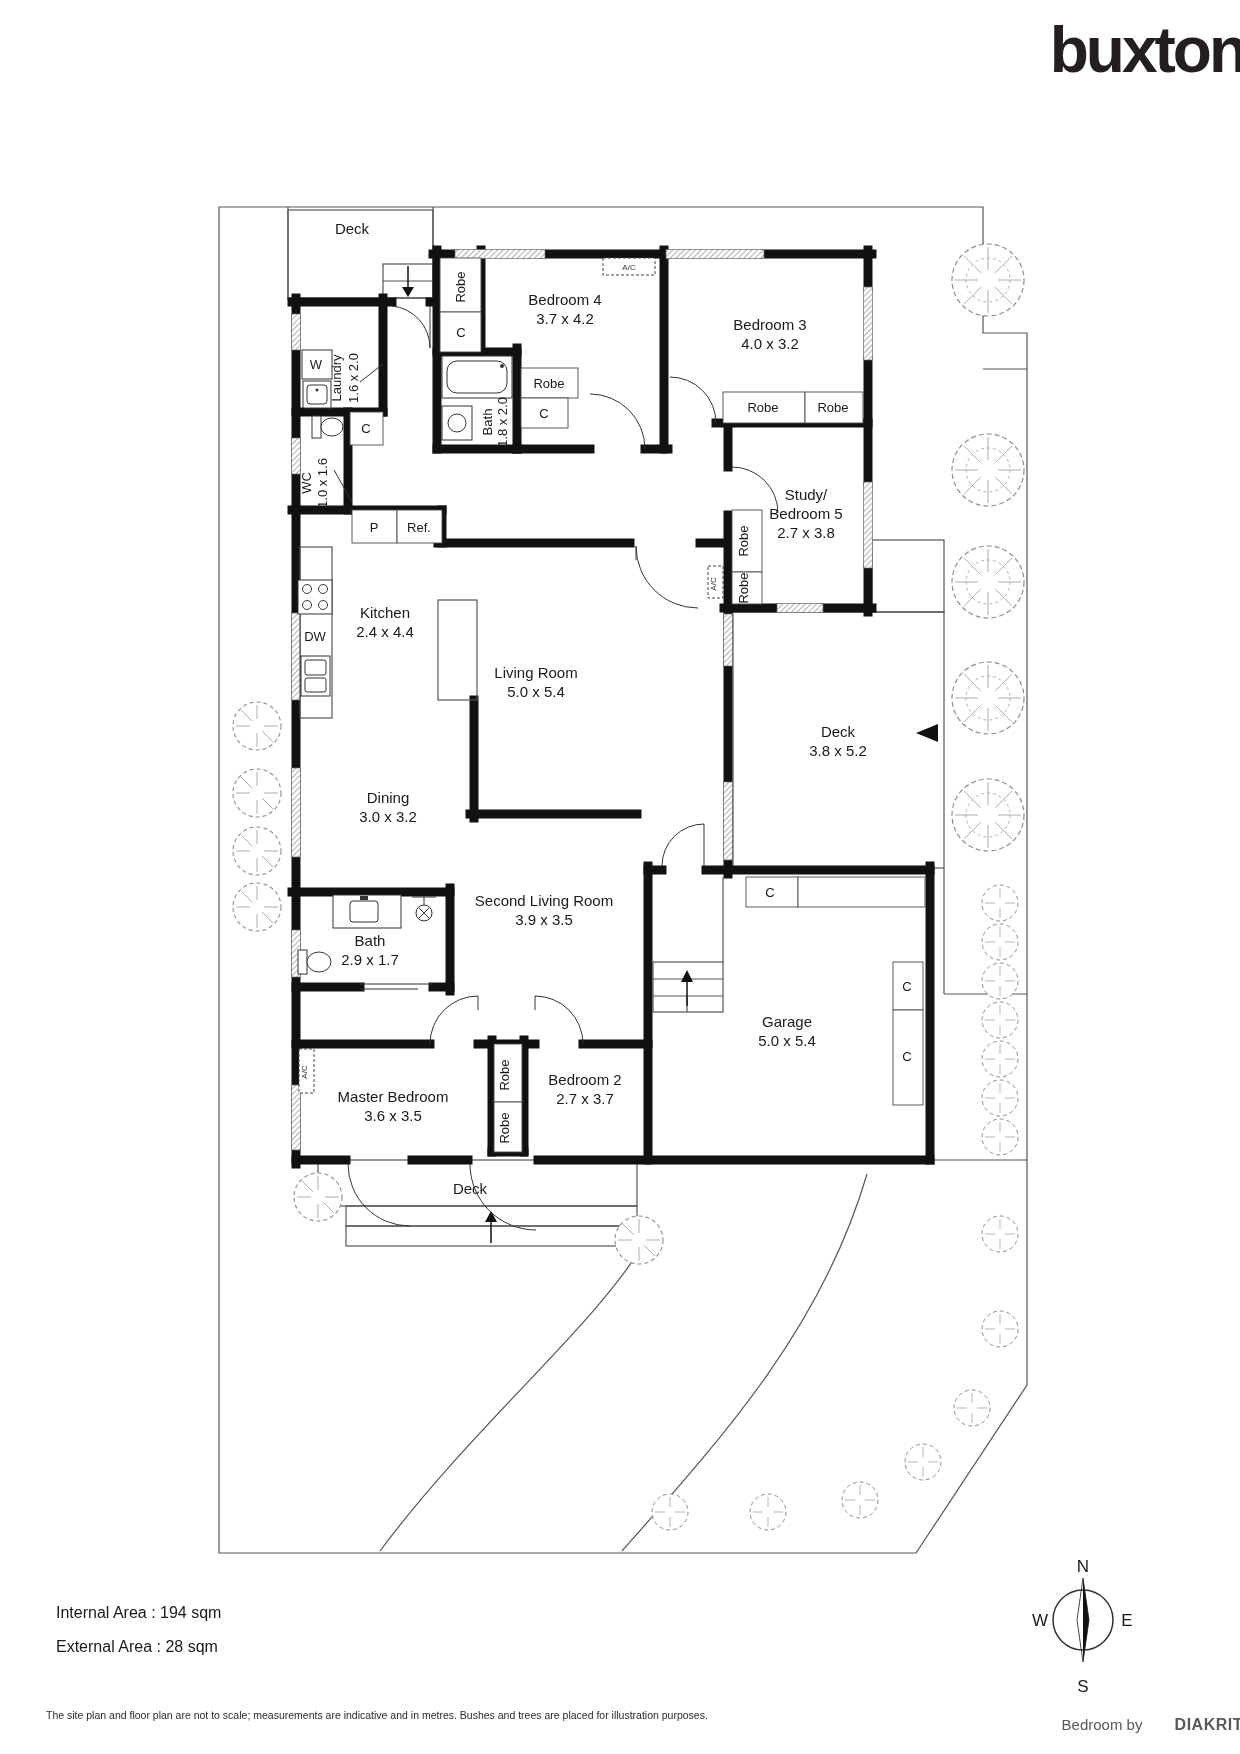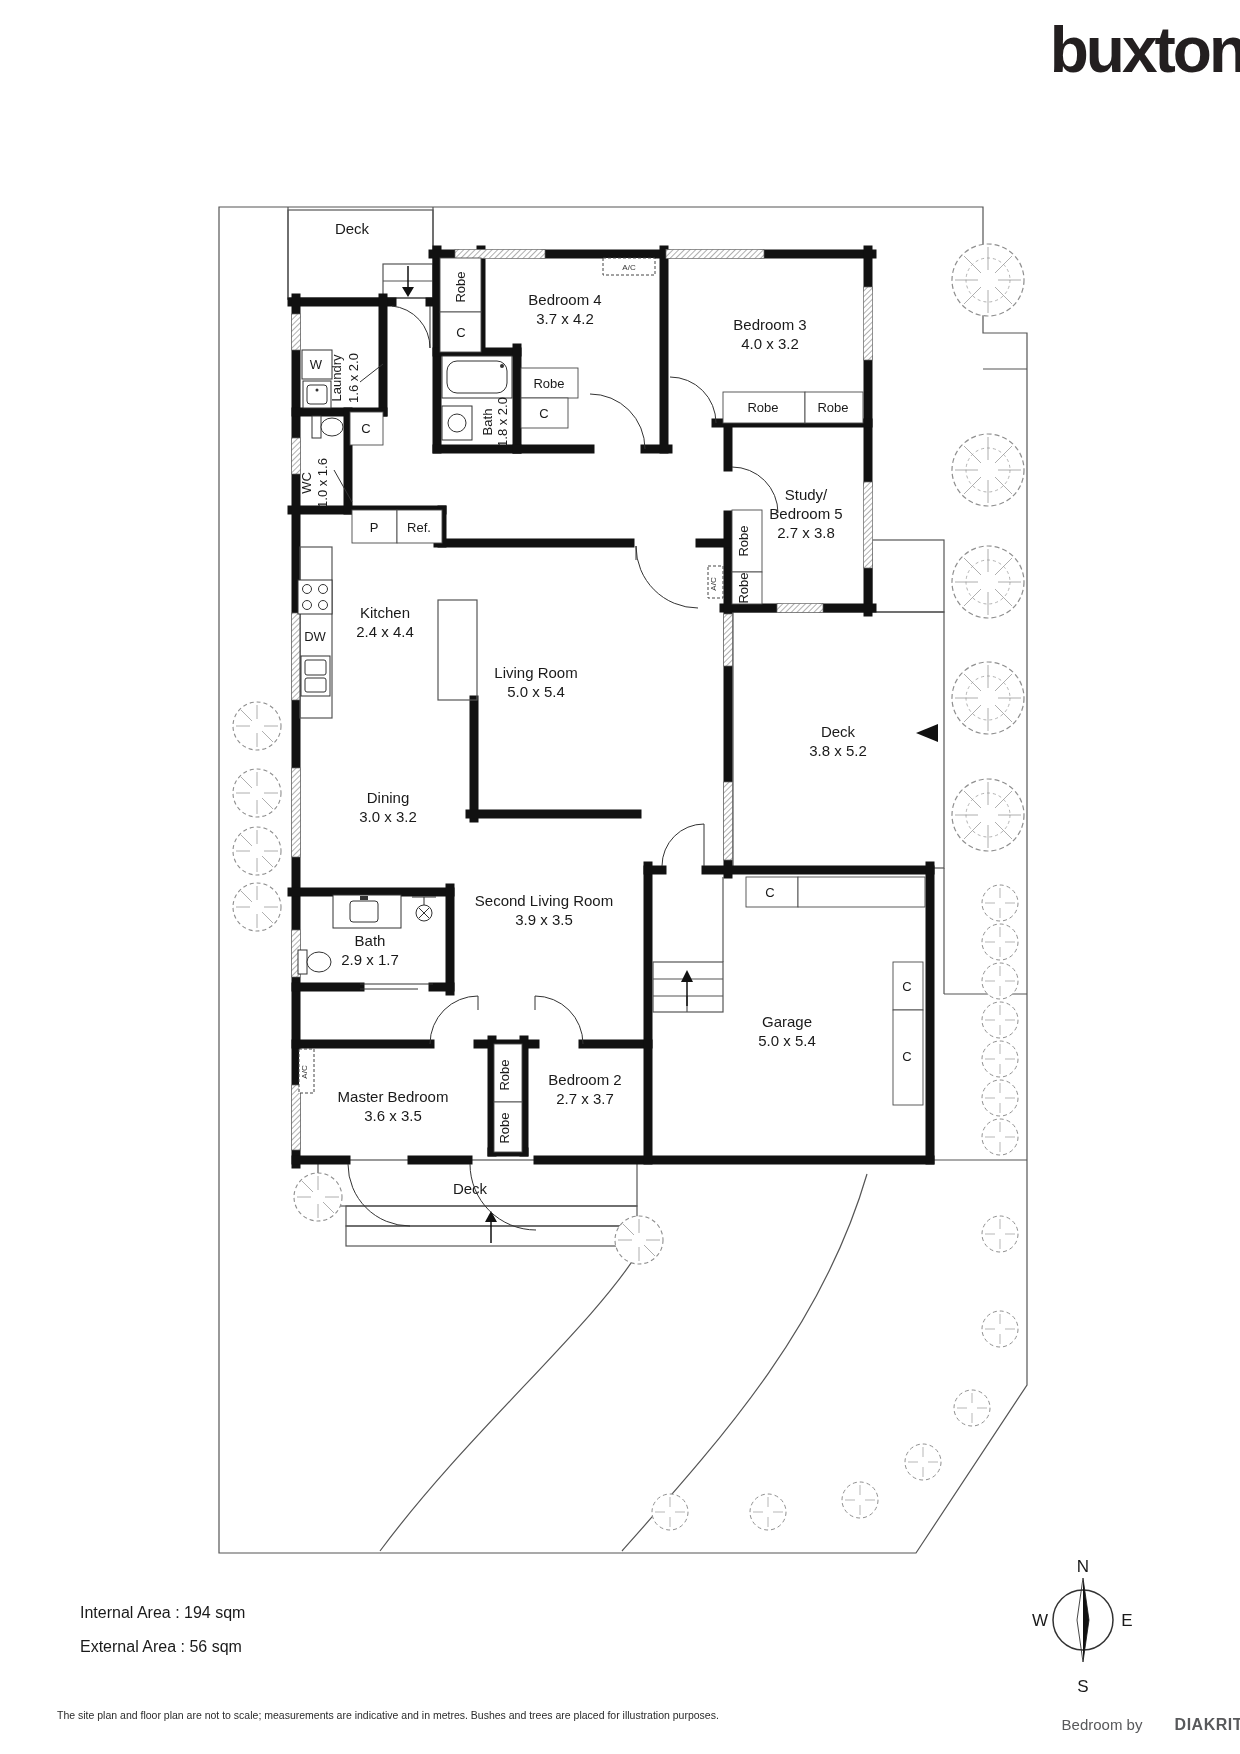--- a/index.html
+++ b/index.html
@@ -2,22 +2,22 @@
 <html><head>
 <meta charset="utf-8">
 <style>
   html,body{margin:0;padding:0;background:#ffffff;}
   #page{position:relative;width:1240px;height:1754px;background:#fff;overflow:hidden;
         font-family:"Liberation Sans", sans-serif;padding-left:39px;}
   #plan-svg{position:absolute;left:0;top:0;}
   .logo{position:absolute;top:18px;right:34px;font-size:64px;font-weight:700;
         letter-spacing:-3px;color:#231f20;line-height:1;}
   .area-block{position:absolute;left:56px;top:1604px;color:#1a1a1a;font-size:16px;}
-  .area-block div{margin-bottom:16px;margin-left:24px;}
-  .disclaimer{position:absolute;left:57px;top:1708px;width:800px;color:#2b2b2b;
+  .area-block div{margin-bottom:16px;}
+  .disclaimer{position:absolute;left:46px;top:1708px;width:800px;color:#2b2b2b;
         font-size:10.5px;line-height:1.5;}
   .produced{position:absolute;right:36px;top:1716px;font-size:15px;color:#58595b;}
   .produced b{font-size:16px;letter-spacing:.5px;margin-left:28px;}
   svg text{fill:#1a1a1a;}
   .rlabel{font-size:15px;}
   .flabel{font-size:13px;}
   .aclabel{font-size:8px;fill:#333;}
   .wall{stroke:#111;stroke-width:9;stroke-linecap:square;fill:none;}
   .thin{stroke:#555;stroke-width:1.2;fill:none;}
   .cell{stroke:#4a4a4a;stroke-width:0.9;fill:#fff;}
@@ -415,21 +415,21 @@
       <polygon points="1083,1578 1089,1620 1083,1662" fill="#111"></polygon>
       <text x="1083" y="1572" text-anchor="middle" font-size="17">N</text>
       <text x="1040" y="1626" text-anchor="middle" font-size="17">W</text>
       <text x="1127" y="1626" text-anchor="middle" font-size="17">E</text>
       <text x="1083" y="1692" text-anchor="middle" font-size="17">S</text>
     </g>
   </svg>
 
   <div class="area-block">
     <div>Internal Area : 194 sqm</div>
-    <div>External Area : 56 sqm</div>
+    <div>External Area : 28 sqm</div>
   </div>
 
   <div class="disclaimer">
     <div>The site plan and floor plan are not to scale; measurements are indicative and in metres. Bushes and trees are placed for illustration purposes.</div>
   </div>
 
   <div class="produced">
     <span>Bedroom by</span>
     <b>DIAKRIT</b>
   </div>

